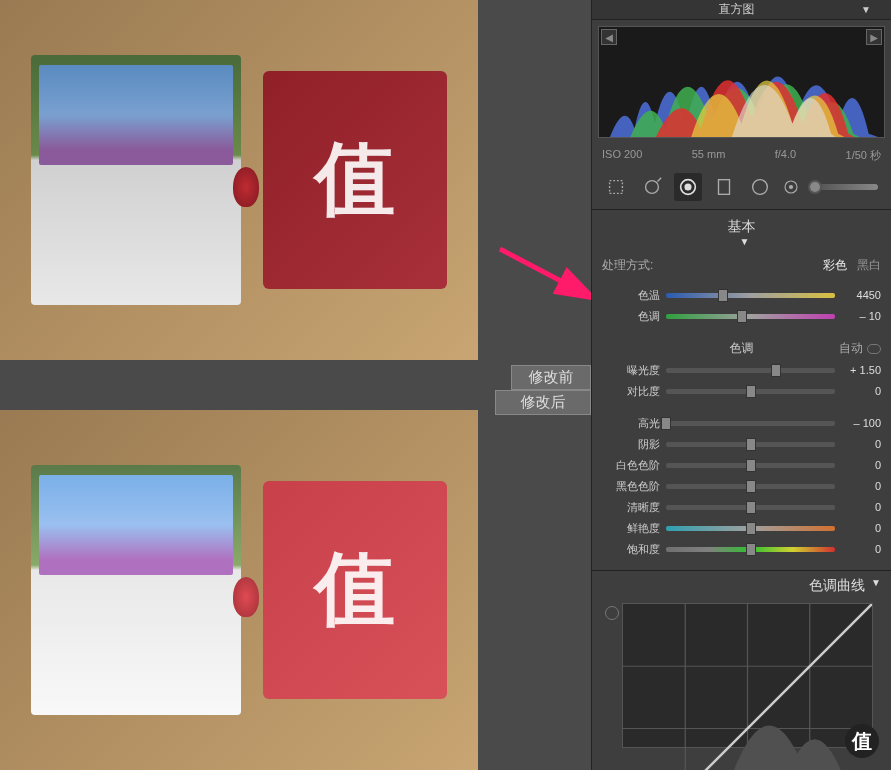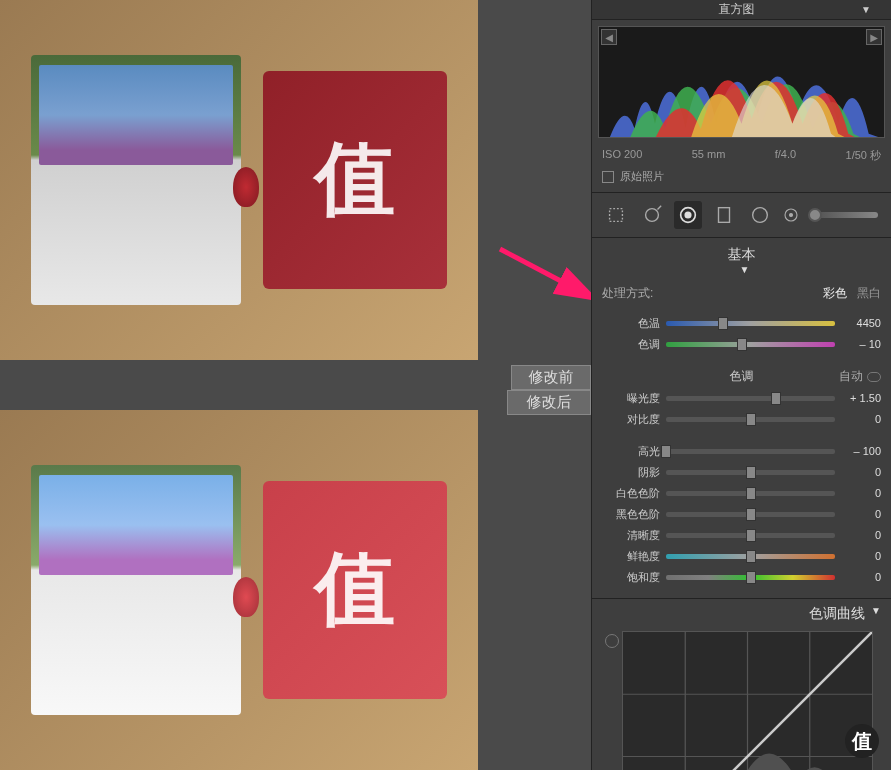--- a/index.html
+++ b/index.html
@@ -14,21 +14,21 @@
 .laptop::before { content:""; position:absolute; top:4%; left:4%; right:4%; height:40%; background:linear-gradient(180deg,#5a8bc0,#7aa0d0 50%,#8a5a9a 85%); border-radius:2px;}
 .laptop.bright::before { background:linear-gradient(180deg,#7ab0e8,#9ac0f0 50%,#b070c0 85%); }
 .laptop.bright { background: linear-gradient(180deg,#5a7a4a 0%,#8aaa6a 40%,#e8e8e8 42%,#f8f8f8 100%); }
 .mousepad { width: 42%; height: 68%; border-radius: 6px; display:flex; align-items:center; justify-content:center; font-size:80px; color:rgba(255,255,255,0.9); font-weight:bold; position:relative; }
 .mousepad.dark { background: linear-gradient(135deg,#902028,#a8303a); }
 .mousepad.bright { background: linear-gradient(135deg,#c8404a,#d85058); }
 .mouse { position:absolute; left:-30px; top:44%; width:26px; height:40px; background:radial-gradient(#c02a32,#801a22); border-radius:50% 50% 45% 45%; }
 .mouse.bright { background:radial-gradient(#e04a52,#a03038); }
 .label { position:absolute; right:0; background:#6a6a6a; color:#ddd; padding:2px 14px; font-size:15px; border:1px solid #888; }
 .label.before { top: 365px; width:80px; text-align:center;}
-.label.after { top: 390px; width:84px; text-align:center;}
+.label.after { top: 390px; width:96px; text-align:center;}
 
 .side-panel { position: absolute; right: 0; top: 0; width: 300px; height: 770px; background: #3e3e3e; border-left: 1px solid #222; }
 
 .panel-header { height: 20px; display:flex; align-items:center; justify-content:flex-end; padding:0 20px; color:#ccc; background:#353535; border-bottom:1px solid #222; }
 .panel-header span { margin-left:auto; }
 .triangle { font-size:10px; margin-left:6px; }
 
 .histogram-box { margin:6px; border:1px solid #555; height:112px; background:#1a1a1a; position:relative; overflow:hidden; }
 .hist-clip { position:absolute; top:2px; width:16px; height:16px; border:1px solid #666; background:#333; display:flex; align-items:center; justify-content:center; font-size:10px; color:#888;}
 .hist-clip.left{left:2px;} .hist-clip.right{right:2px;}
@@ -129,24 +129,20 @@
       <path d="M55 110 Q 80 55 100 100 Q 125 10 150 90 Q 175 15 200 95 Q 225 30 245 105 L 255 110 Z" fill="#e03030" opacity="0.85"></path>
       <path d="M90 110 Q 115 30 140 95 Q 165 10 190 95 Q 215 35 235 105 L 245 110 Z" fill="#e8d040" opacity="0.7"></path>
       <path d="M130 110 Q 160 12 190 95 Q 210 40 228 105 L 235 110 Z" fill="#e0e0e0" opacity="0.6"></path>
     </svg>
   </div>
   <div class="meta-row">
     <span>ISO 200</span>
     <span>55 mm</span>
     <span>f/4.0</span>
     <span>1/50 秒</span>
-  </div>
-  <div class="orig-row">
-    <span class="orig-check"></span>
-    <span>原始照片</span>
   </div>
 
   <div class="tool-strip">
     <div class="tool">
         <svg viewBox="0 0 24 24" fill="none" stroke="#aaa" stroke-width="1.5">
           <rect x="5" y="5" width="14" height="14" stroke-dasharray="2"></rect>
         </svg>
       </div>
     <div class="tool">
         <svg viewBox="0 0 24 24" fill="none" stroke="#aaa" stroke-width="1.5">

